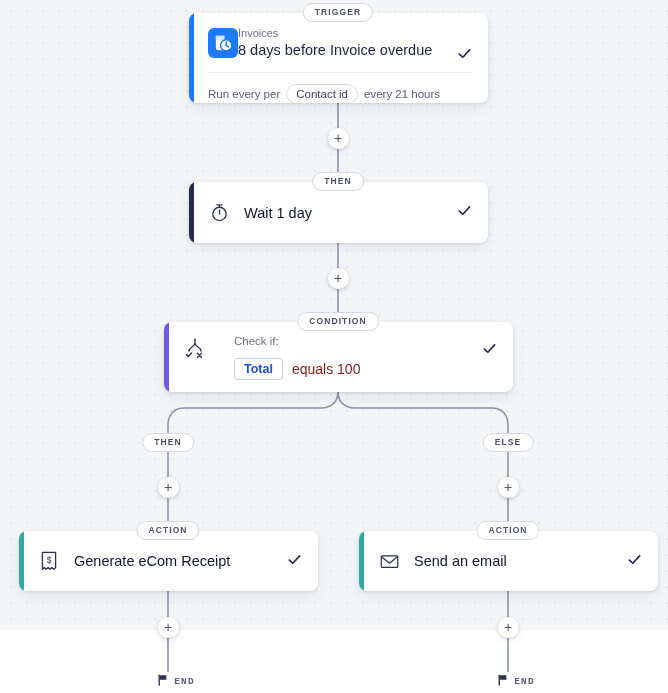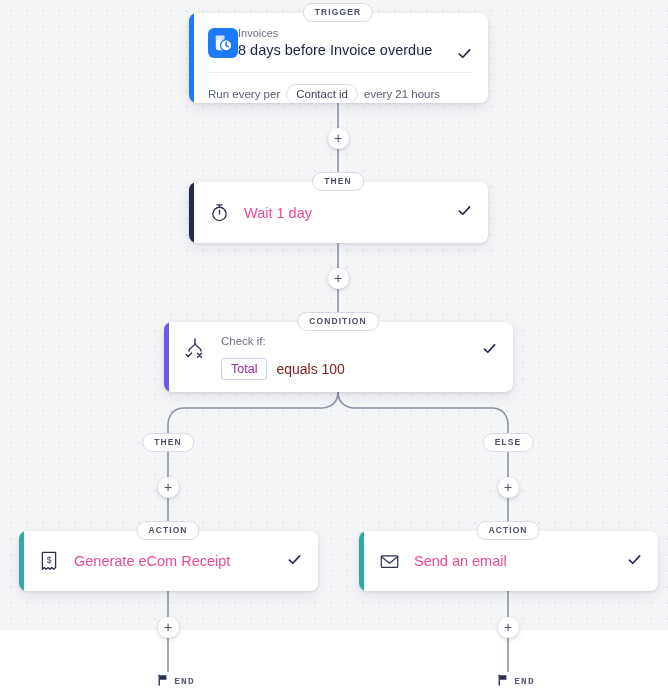--- a/index.html
+++ b/index.html
@@ -125,28 +125,28 @@
     height: 100%;
   }
   .row-icon {
     width: 22px; height: 22px;
     flex: 0 0 22px;
     display: flex; align-items: center; justify-content: center;
     color: #2a3050;
   }
   .row-label {
     font-size: 14.5px;
-    color: #ec4899;
+    color: #0f172a;
     flex: 1 1 auto;
   }
 
   
   .cond-wrap {
     display: flex;
-    gap: 14px;
+    gap: 27px;
     align-items: flex-start;
   }
   .cond-icon {
     width: 24px; height: 26px;
     flex: 0 0 24px;
     margin-top: 2px;
     color: #2a3050;
   }
   .cond-main { flex: 1 1 auto; }
   .cond-checkif {
@@ -158,23 +158,24 @@
     display: flex;
     align-items: center;
     gap: 9px;
     margin-top: 9px;
   }
   .chip-sq {
     border: 1px solid #c9d4ee;
     border-radius: 3px;
     padding: 2px 9px;
     font-size: 12.5px;
-    color: #a21caf;
+    color: #1d4ed8;
     background: #fff;
     line-height: 16px;
+    font-weight: bold;
   }
   .cond-op {
     font-size: 14px;
     color: #7f1d1d;
   }
 
   
   .check {
     position: absolute;
     color: #222a4d;

